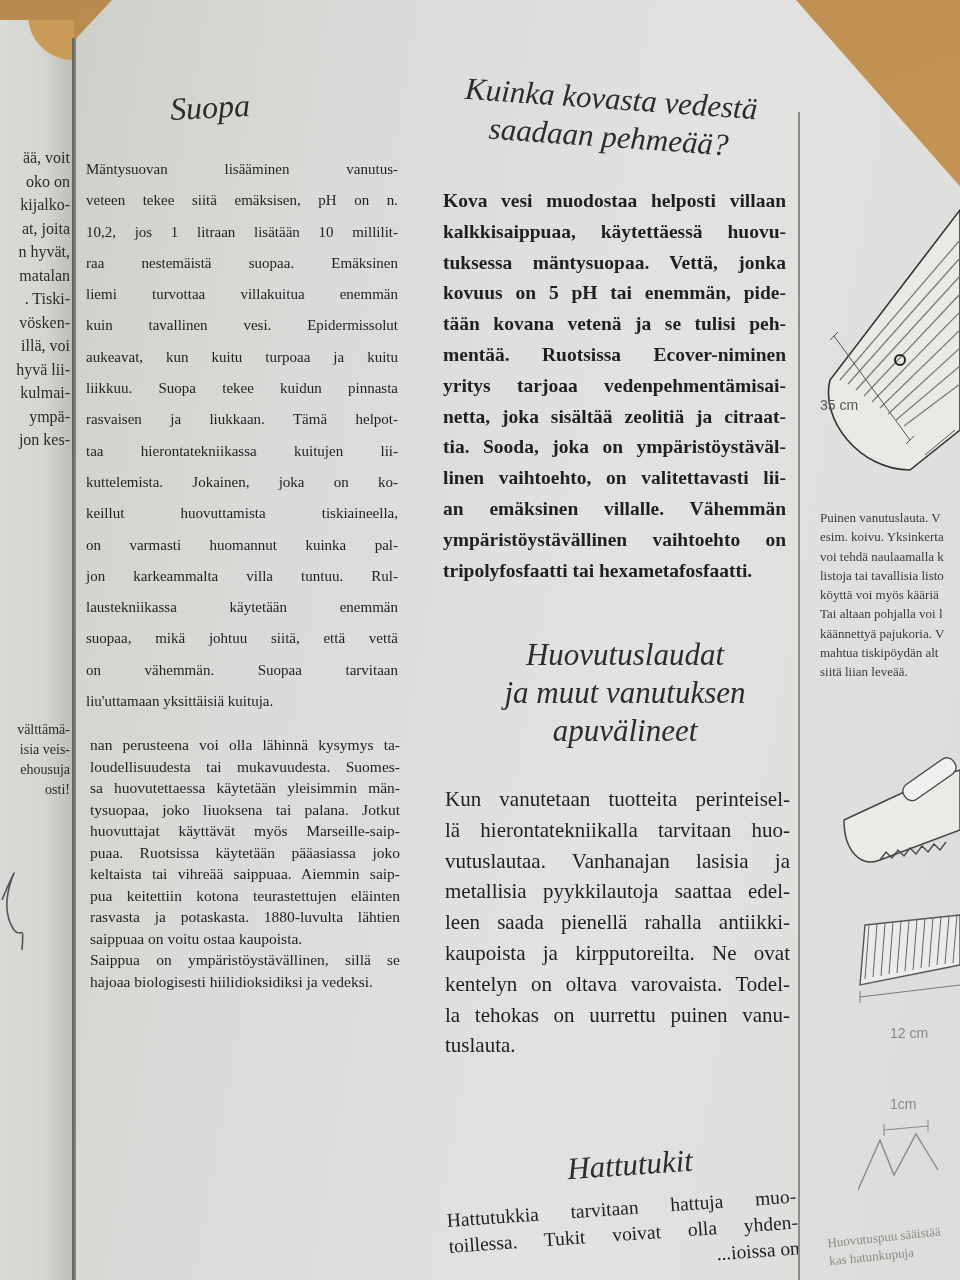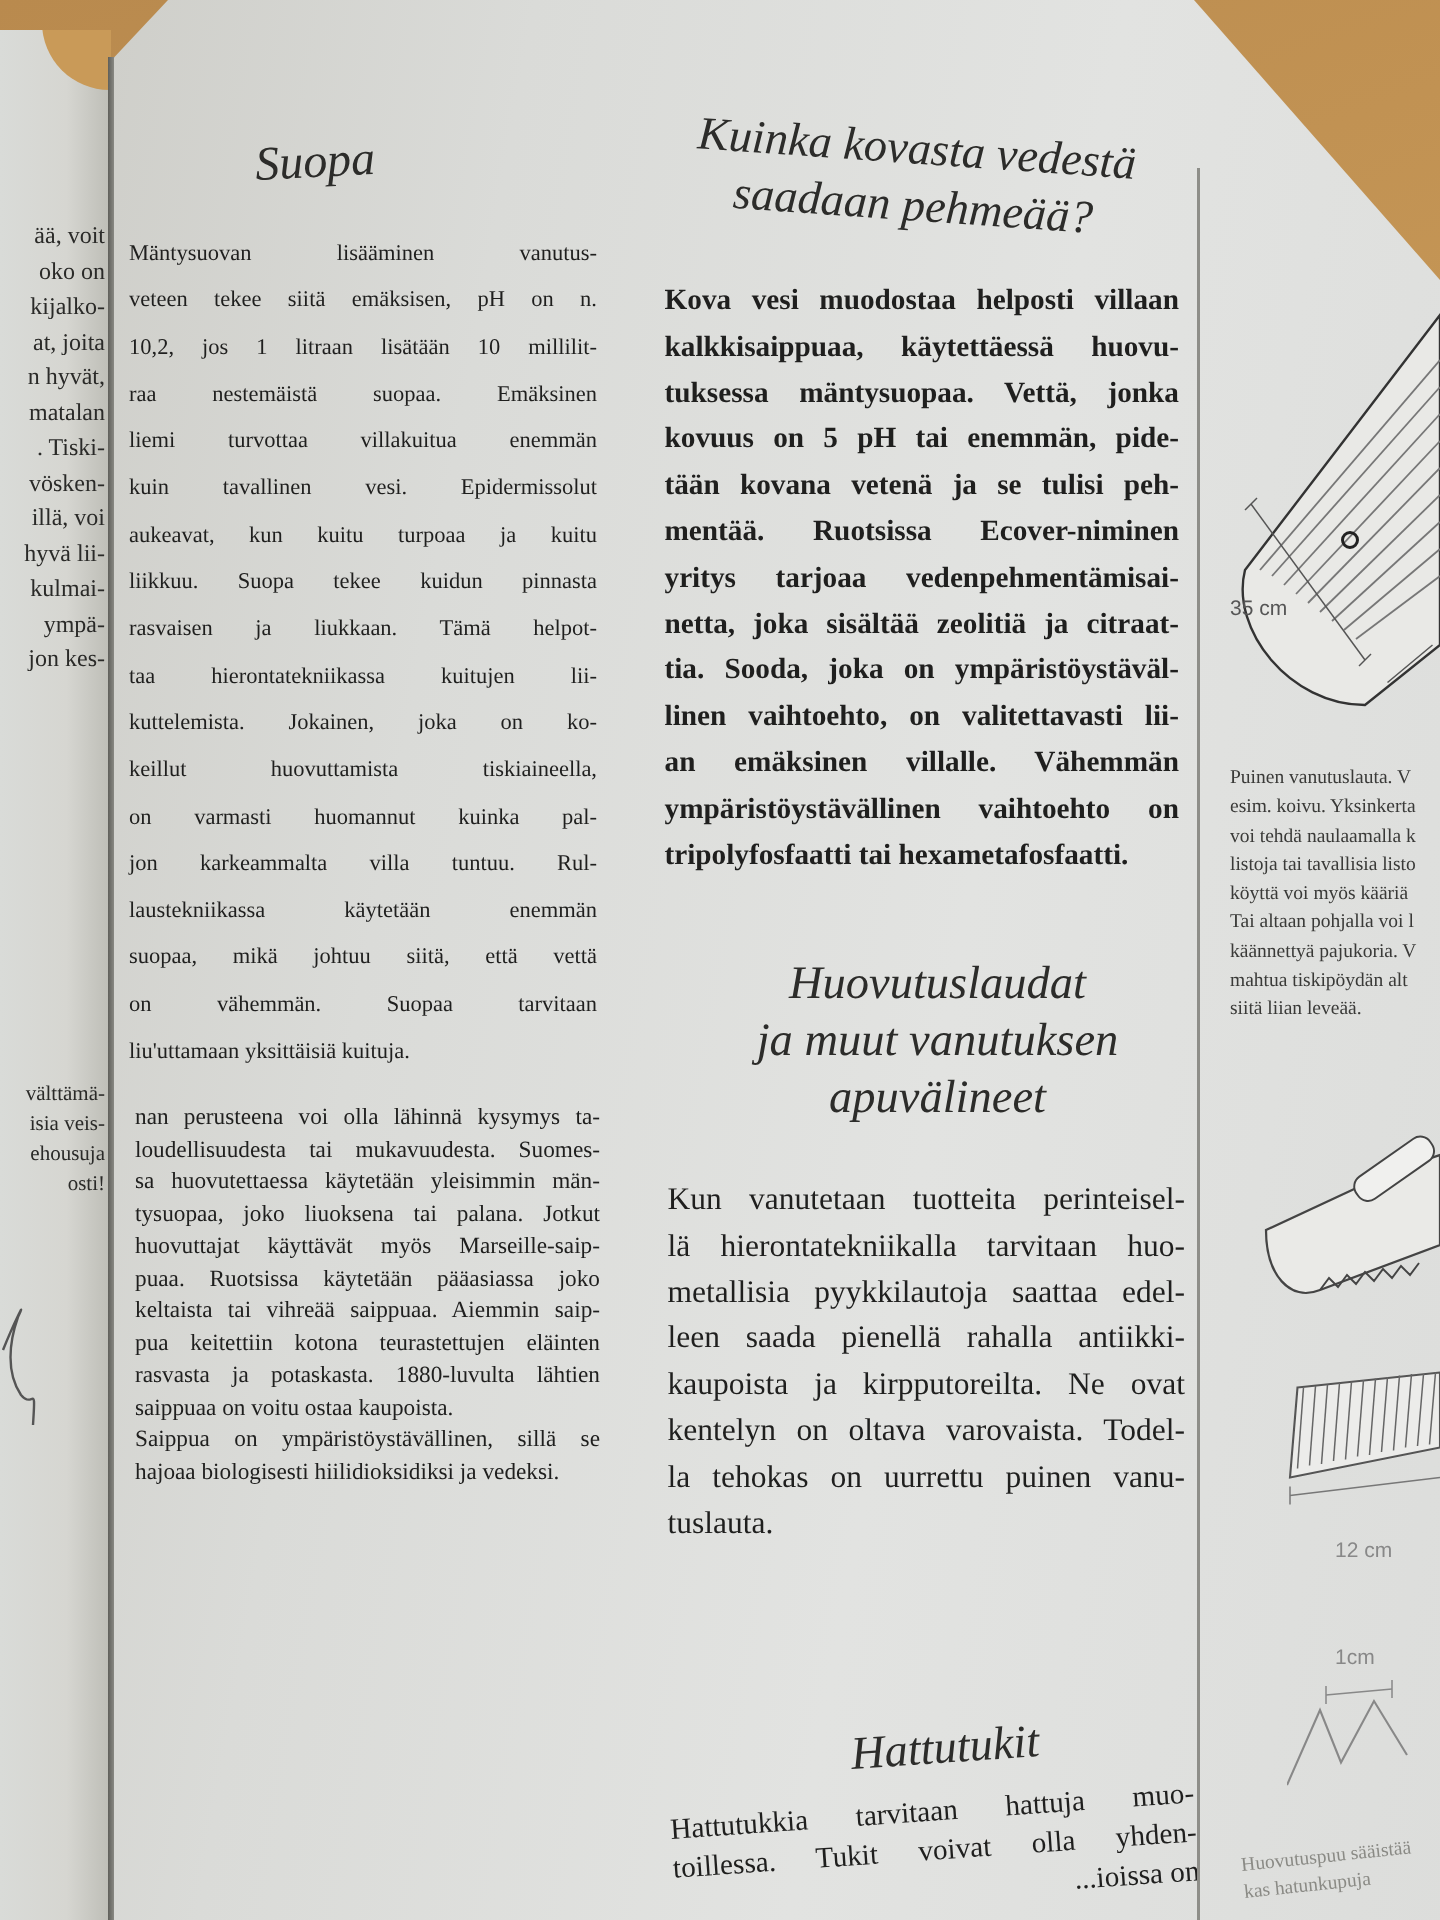--- a/index.html
+++ b/index.html
@@ -161,20 +161,21 @@
 
 <div class="heading" style="left:460px; top:636px; width:330px; font-size:31px;">
   <div>Huovutuslaudat</div>
   <div>ja muut vanutuksen</div>
   <div>apuvälineet</div>
 </div>
 
 <div class="body-col" style="left:445px; top:784px; width:345px; font-size:21px; line-height:30.8px;">
   <span class="line">Kun vanutetaan tuotteita perinteisel-</span>
   <span class="line">lä hierontatekniikalla tarvitaan huo-</span>
+  <span class="line">vutuslautaa. Vanhanajan lasisia ja</span>
   <span class="line">metallisia pyykkilautoja saattaa edel-</span>
   <span class="line">leen saada pienellä rahalla antiikki-</span>
   <span class="line">kaupoista ja kirpputoreilta. Ne ovat</span>
   <span class="line">kentelyn on oltava varovaista. Todel-</span>
   <span class="line">la tehokas on uurrettu puinen vanu-</span>
   <span class="line last">tuslauta.</span>
 </div>
 
 <div class="heading" style="left:540px; top:1146px; width:180px; font-size:31px; transform:rotate(-4deg);">Hattutukit</div>
 

